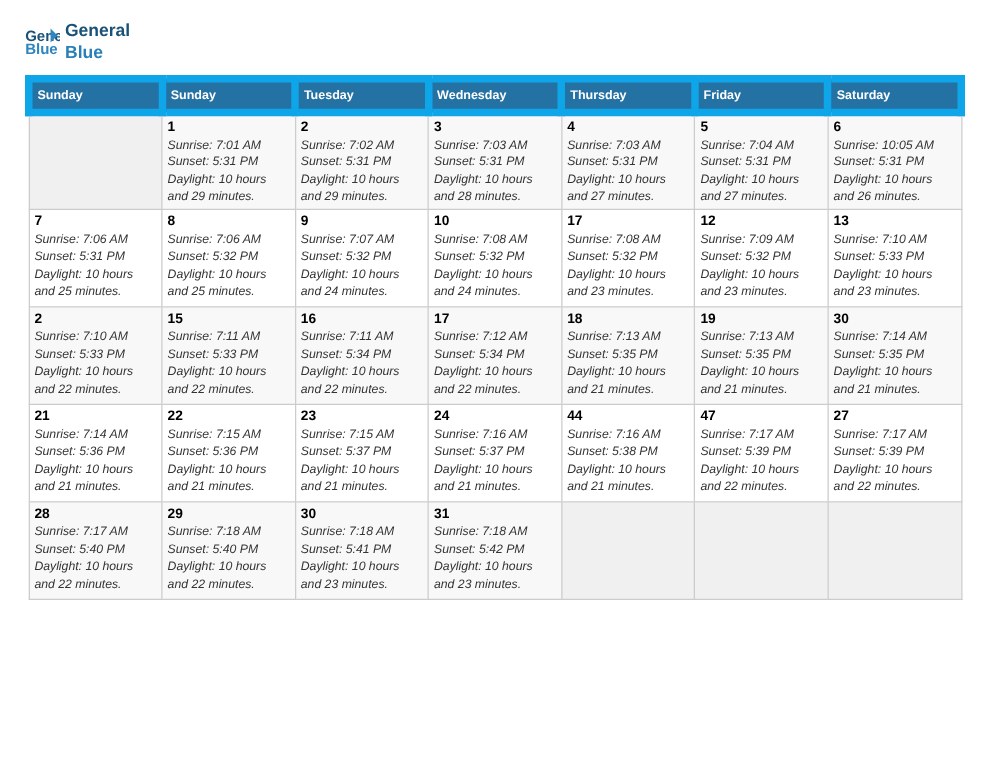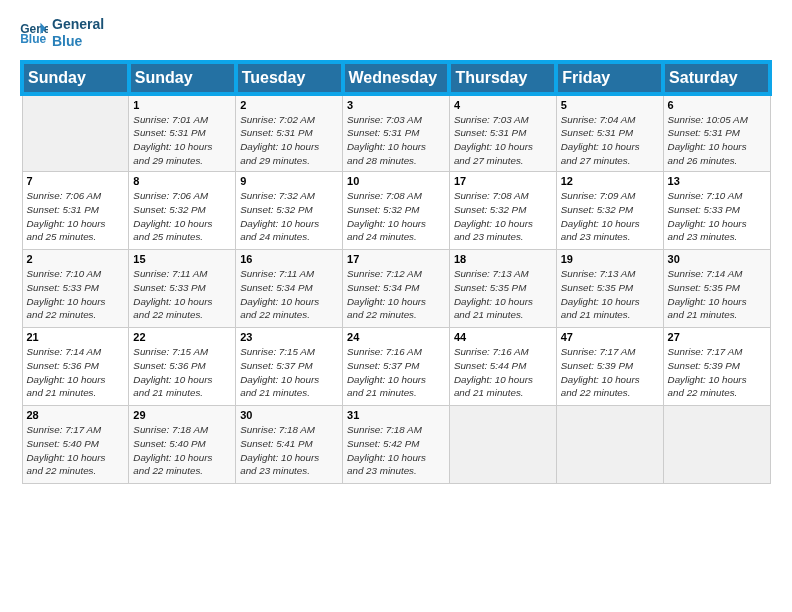--- a/index.html
+++ b/index.html
@@ -46,22 +46,22 @@
     .calendar-table {
       width: 100%;
       border-collapse: collapse;
       font-size: 10.5px;
     }
     .calendar-table th {
       background: #2471a3;
       color: white;
       padding: 5px 4px;
       text-align: left;
-      font-size: 16px;
-      border: 4px solid #0ea5e9;
+      font-size: 10px;
+      border: 6px solid #0ea5e9;
     }
     .calendar-table td {
       border: 1px solid #ccc;
       vertical-align: top;
       padding: 3px 4px;
       height: 78px;
       width: calc(100% / 7);
       background: #fff;
     }
     .calendar-table tr:nth-child(odd) td {
@@ -185,21 +185,21 @@
           <span class="day-number">8</span>
           <div class="day-info">
             <div>Sunrise: 7:06 AM</div>
             <div>Sunset: 5:32 PM</div>
             <div>Daylight: 10 hours and 25 minutes.</div>
           </div>
         </td>
           <td>
           <span class="day-number">9</span>
           <div class="day-info">
-            <div>Sunrise: 7:32 AM</div>
+            <div>Sunrise: 7:07 AM</div>
             <div>Sunset: 5:32 PM</div>
             <div>Daylight: 10 hours and 24 minutes.</div>
           </div>
         </td>
           <td>
           <span class="day-number">10</span>
           <div class="day-info">
             <div>Sunrise: 7:08 AM</div>
             <div>Sunset: 5:32 PM</div>
             <div>Daylight: 10 hours and 24 minutes.</div>
@@ -318,21 +318,21 @@
           <div class="day-info">
             <div>Sunrise: 7:16 AM</div>
             <div>Sunset: 5:37 PM</div>
             <div>Daylight: 10 hours and 21 minutes.</div>
           </div>
         </td>
           <td>
           <span class="day-number">44</span>
           <div class="day-info">
             <div>Sunrise: 7:16 AM</div>
-            <div>Sunset: 5:44 PM</div>
+            <div>Sunset: 5:38 PM</div>
             <div>Daylight: 10 hours and 21 minutes.</div>
           </div>
         </td>
           <td>
           <span class="day-number">47</span>
           <div class="day-info">
             <div>Sunrise: 7:17 AM</div>
             <div>Sunset: 5:39 PM</div>
             <div>Daylight: 10 hours and 22 minutes.</div>
           </div>

